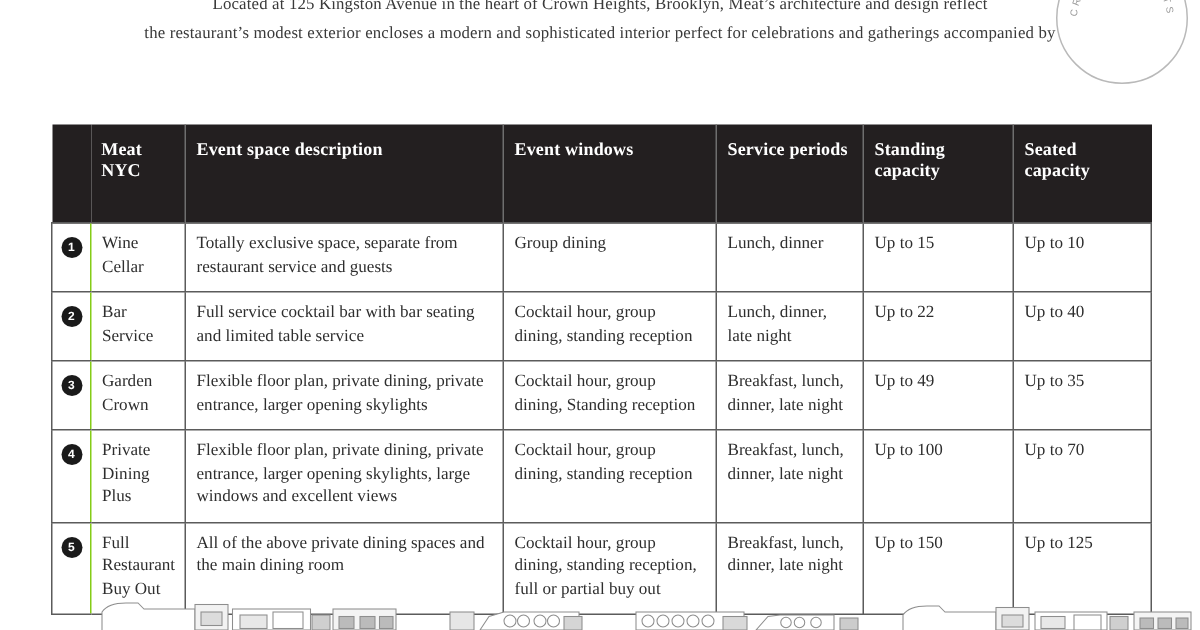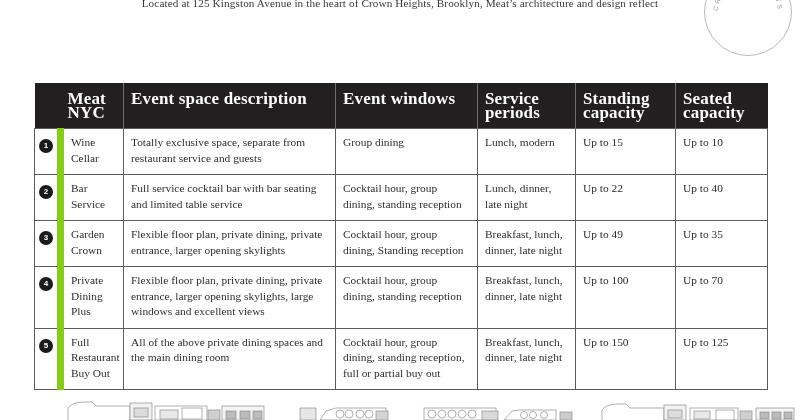--- a/index.html
+++ b/index.html
@@ -67,25 +67,25 @@
   }
   table.cap {
     border-collapse: collapse;
     width: 733px;
     table-layout: fixed;
   }
   table.cap thead th {
     background: #231f20;
     color: #ffffff;
     font-weight: bold;
-    font-size: 17px;
+    font-size: 12px;
     line-height: 14px;
     text-align: left;
     vertical-align: top;
-    padding: 9px 7px 8px 7px;
+    padding: 9px 7px 28px 7px;
     border-right: 1px solid #6e6e6e;
     letter-spacing: 0.01em;
   }
   table.cap thead th.spacer-head {
     border-right: none;
     padding-left: 4px;
     padding-right: 0;
   }
   table.cap thead th:last-child { border-right: none; }
 
@@ -99,21 +99,21 @@
     color: #2e2e2e;
   }
   table.cap tbody tr:first-child td { border-top: 1px solid #5b5b5b; }
   table.cap tbody td.num {
     border-right: none;
     text-align: center;
     padding: 8px 0 0 0;
     width: 24px;
   }
   table.cap tbody td.name {
-    border-left: 7px solid #84cc16;
+    border-left: 1px solid #84cc16;
     padding-left: 7px;
   }
 
   .badge {
     display: inline-block;
     width: 14px;
     height: 14px;
     line-height: 14px;
     border-radius: 50%;
     background: #1a1a1a;
@@ -142,20 +142,21 @@
     height: 26px;
     overflow: hidden;
   }
   .plans svg { display: block; }
 </style>
 </head>
 <body>
 
 <div class="intro">
   <span class="ln">Located at 125 Kingston Avenue in the heart of Crown Heights, Brooklyn, Meat’s architecture and design reflect</span>
+  <span class="ln">the restaurant’s modest exterior encloses a modern and sophisticated interior perfect for celebrations and gatherings accompanied by</span>
 </div>
 
 <div class="seal">
   <div class="seal-inner">
     <svg viewBox="0 0 76 76" aria-hidden="true">
       <defs>
         <path id="sealArc" d="M 8,38 A 30,30 0 0 1 68,38"></path>
       </defs>
       <text>
         <textPath href="#sealArc" startOffset="50%" text-anchor="middle">CROWN · HEIGHTS</textPath>
@@ -188,21 +189,21 @@
     </thead>
     <tbody>
 
       <tr>
         <td class="num">
           <span class="badge">1</span>
         </td>
         <td class="name">Wine Cellar</td>
         <td>Totally exclusive space, separate from restaurant service and guests</td>
         <td>Group dining</td>
-        <td>Lunch, modern</td>
+        <td>Lunch, dinner</td>
         <td>Up to 15</td>
         <td>Up to 10</td>
       </tr>
 
       <tr>
         <td class="num">
           <span class="badge">2</span>
         </td>
         <td class="name">Bar Service</td>
         <td>Full service cocktail bar with bar seating and limited table service</td>

